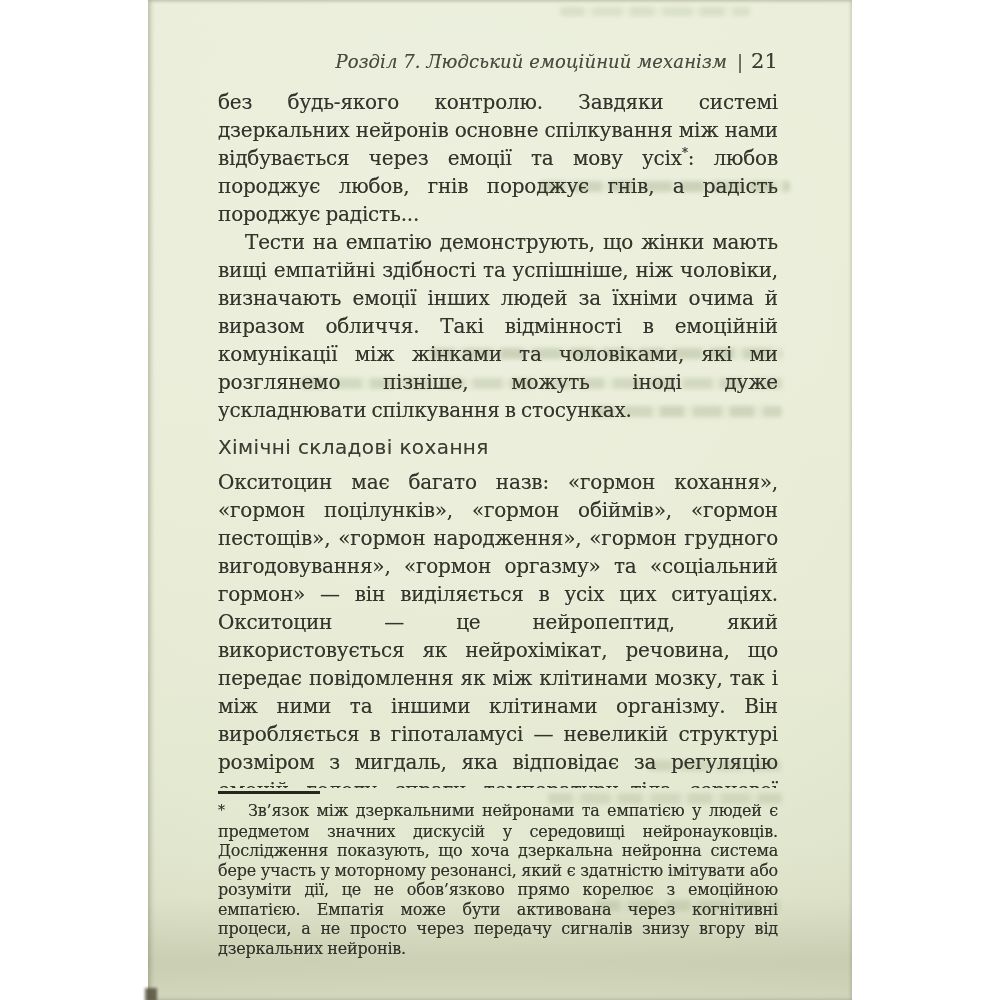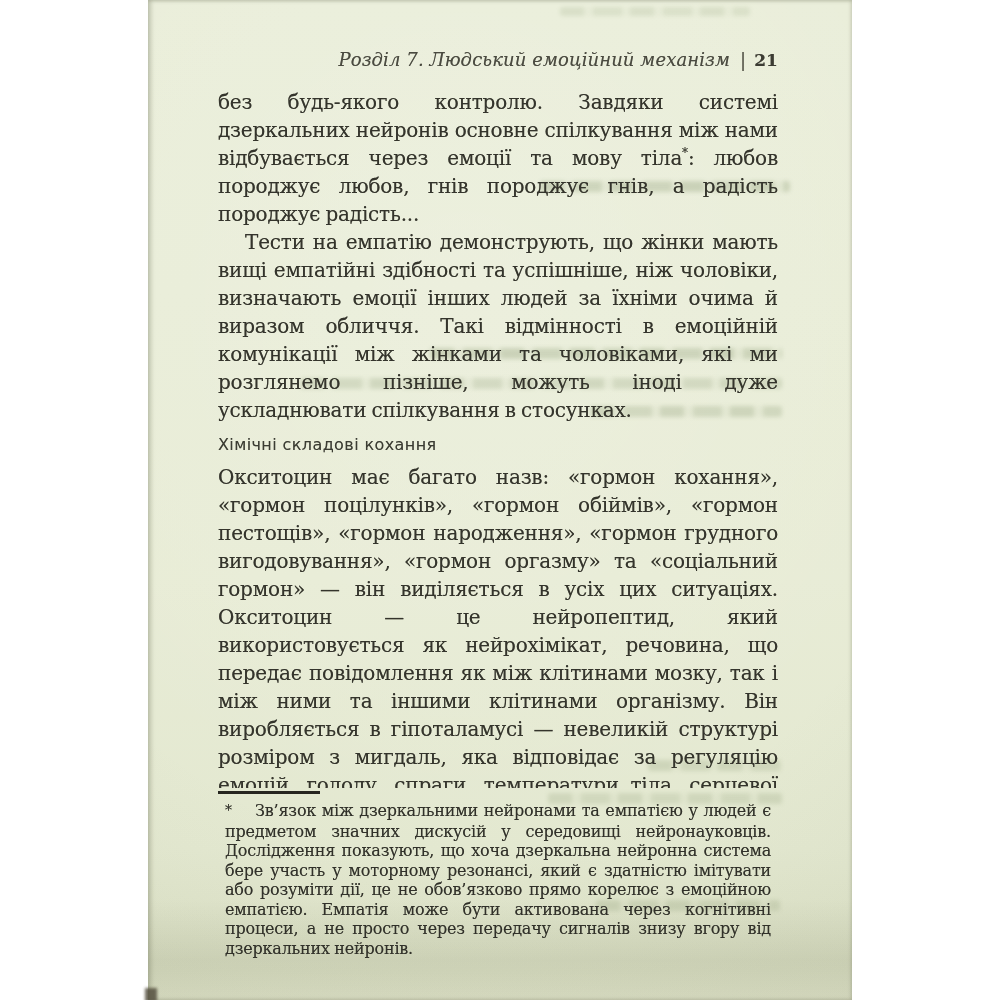--- a/index.html
+++ b/index.html
@@ -31,44 +31,44 @@
   .g6{left:400px;top:793px;width:234px;opacity:.55;}
   .g7{left:448px;top:900px;width:184px;opacity:.6;}
   .g8{left:412px;top:7px;width:190px;height:9px;opacity:.45;}
   
   .header{
     position:absolute;top:49px;left:70px;width:560px;text-align:right;
     font-style:italic;font-size:18px;color:#4a4a40;letter-spacing:.1px;
     text-shadow:0 0 .6px rgba(70,70,58,.5);
   }
   .header .divider{margin:0 8px 0 10px;color:#5a5a4e;font-style:normal;}
-  .header .pagenum{font-style:normal;font-weight:bold;font-size:17px;color:#3c3c33;}
+  .header .pagenum{font-style:normal;font-weight:normal;font-size:21px;color:#3c3c33;}
   
   .content{
     position:absolute;top:88px;left:70px;width:560px;height:700px;overflow:hidden;
     color:#34342c;text-shadow:0 0 .6px rgba(60,60,48,.55);
   }
   p.body{
     margin:0;font-size:20px;line-height:28px;text-align:justify;
     letter-spacing:-0.2px;word-spacing:-1px;
   }
   .indent{text-indent:27px;}
   sup.fn-ref{font-size:12px;line-height:0;}
   h2.heading{
     margin:11px 0 9px 0;font-family:"DejaVu Sans", sans-serif;font-weight:400;
-    font-size:16px;letter-spacing:.4px;color:#3b3c33;text-shadow:0 0 .5px rgba(60,61,51,.4);
+    font-size:20px;letter-spacing:.4px;color:#3b3c33;text-shadow:0 0 .5px rgba(60,61,51,.4);
   }
   
   .footnote-area{
     position:absolute;left:70px;top:791px;width:560px;color:#31312a;
     text-shadow:0 0 .5px rgba(55,55,45,.5);
   }
   .fn-rule{width:102px;height:3px;background:#26261f;margin:0 0 7px 0;}
   p.fn-text{
-    margin:7px;font-size:16px;line-height:19.5px;text-align:justify;
+    margin:0;font-size:16px;line-height:19.5px;text-align:justify;
     letter-spacing:-0.2px;word-spacing:-0.5px;
   }
   .fn-marker{display:inline-block;width:30px;font-size:14px;position:relative;top:-1px;}
   
   .corner-mark{
     position:absolute;left:-3px;bottom:-2px;width:12px;height:14px;
     background:#55503f;filter:blur(1.5px);opacity:.85;
   }
 </style>
 </head>
@@ -84,21 +84,21 @@
     <div class="ghost g4"></div>
     <div class="ghost g5"></div>
     <div class="ghost g6"></div>
     <div class="ghost g7"></div>
 
     <div class="header">
       <span class="chapter">Розділ 7. Людський емоційний механізм</span><span class="divider">|</span><span class="pagenum">21</span>
     </div>
 
     <div class="content">
-      <p class="body"><span>без будь-якого контролю. Завдяки системі дзеркальних нейронів основне спілкування між нами відбувається через емоції та мову тіла</span><sup class="fn-ref">*</sup><span>: любов породжує любов, гнів породжує гнів, а радість породжує радість...</span></p>
+      <p class="body"><span>без будь-якого контролю. Завдяки системі дзеркальних нейронів основне спілкування між нами відбувається через емоції та мову усіх</span><sup class="fn-ref">*</sup><span>: любов породжує любов, гнів породжує гнів, а радість породжує радість...</span></p>
 
       <p class="body indent">Тести на емпатію демонструють, що жінки мають вищі емпатійні здібності та успішніше, ніж чоловіки, визначають емоції інших людей за їхніми очима й виразом обличчя. Такі відмінності в емоційній комунікації між жінками та чоловіками, які ми розглянемо пізніше, можуть іноді дуже ускладнювати спілкування в стосунках.</p>
 
       <h2 class="heading">Хімічні складові кохання</h2>
 
       <p class="body">Окситоцин має багато назв: «гормон кохання», «гормон поцілунків», «гормон обіймів», «гормон пестощів», «гормон народження», «гормон грудного вигодовування», «гормон оргазму» та «соціальний гормон» — він виділяється в усіх цих ситуаціях. Окситоцин — це нейропептид, який використовується як нейрохімікат, речовина, що передає повідомлення як між клітинами мозку, так і між ними та іншими клітинами організму. Він виробляється в гіпоталамусі — невеликій структурі розміром з мигдаль, яка відповідає за регуляцію емоцій, голоду, спраги, температури тіла, серцевої діяльності, стресу та сексуальної поведінки. Коли окситоцин виробився в гіпоталамусі, він виділяється в кров з гіпофіза, який відповідає за регулювання кількості гормонів після того, як їх виробив гіпоталамус.</p>
     </div>
 
     <div class="footnote-area">
       <div class="fn-rule"></div>

